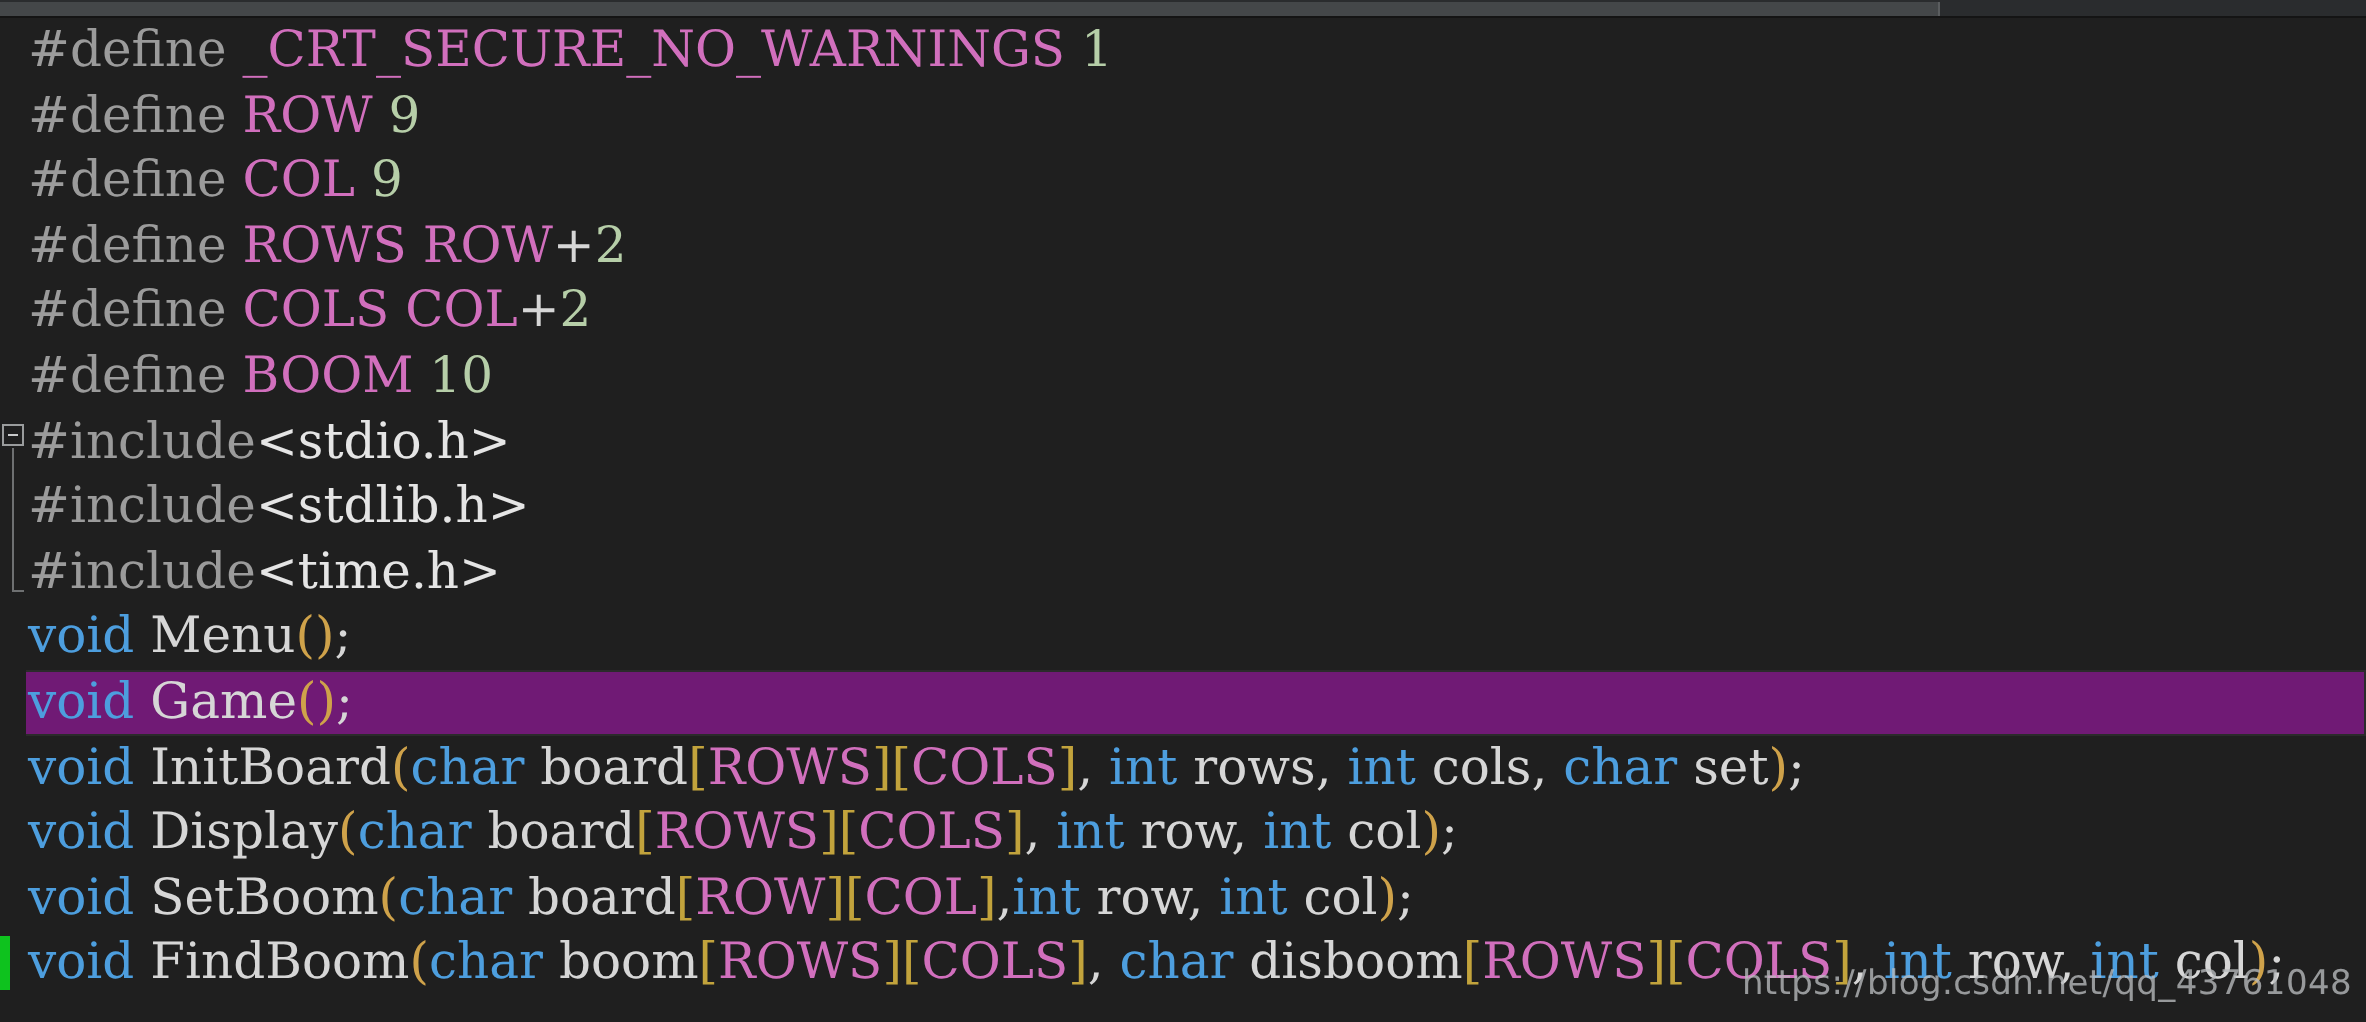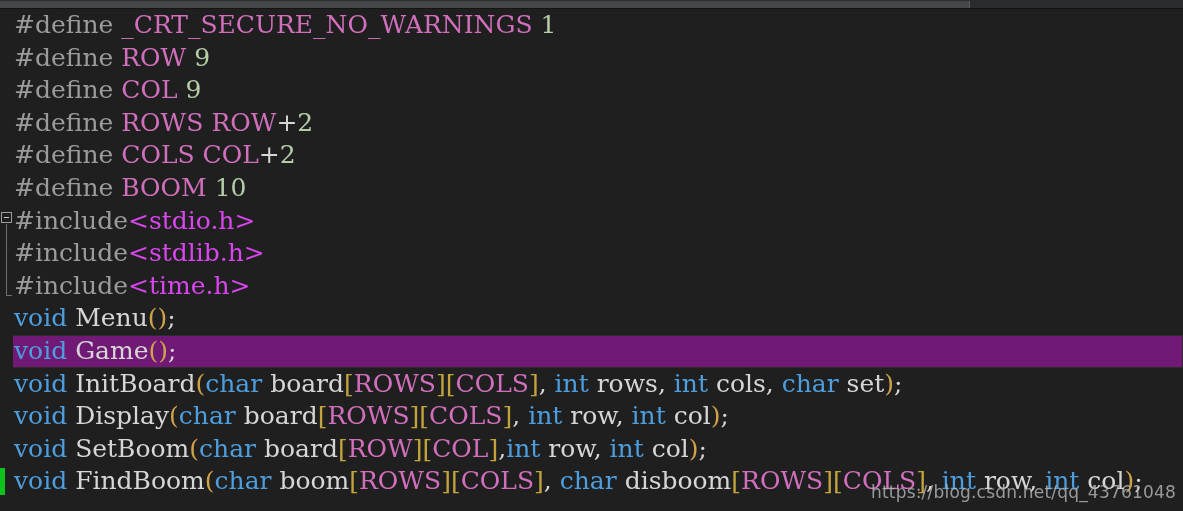--- a/index.html
+++ b/index.html
@@ -116,21 +116,21 @@
   }
   .line.current {
     background: #701a75;
     box-shadow: inset 0 0 0 1px #2b2b2b;
   }
 
   
   .t-pre      { color: #9b9b9b; }   
   .t-macro    { color: #d16fbd; }   
   .t-num      { color: #b6cea8; }   
-  .t-header   { color: #d946ef; }   
+  .t-header   { color: #e5e5e5; }   
   .t-kw       { color: #4d9ede; }   
   .t-id       { color: #d6d6d6; }   
   .t-paren    { color: #cfa24a; }   
   .t-bracket  { color: #c2a33c; }   
   .t-punct    { color: #d6d6d6; }   
   .t-op       { color: #d6d6d6; }   
 
   
   #watermark {
     position: absolute;

